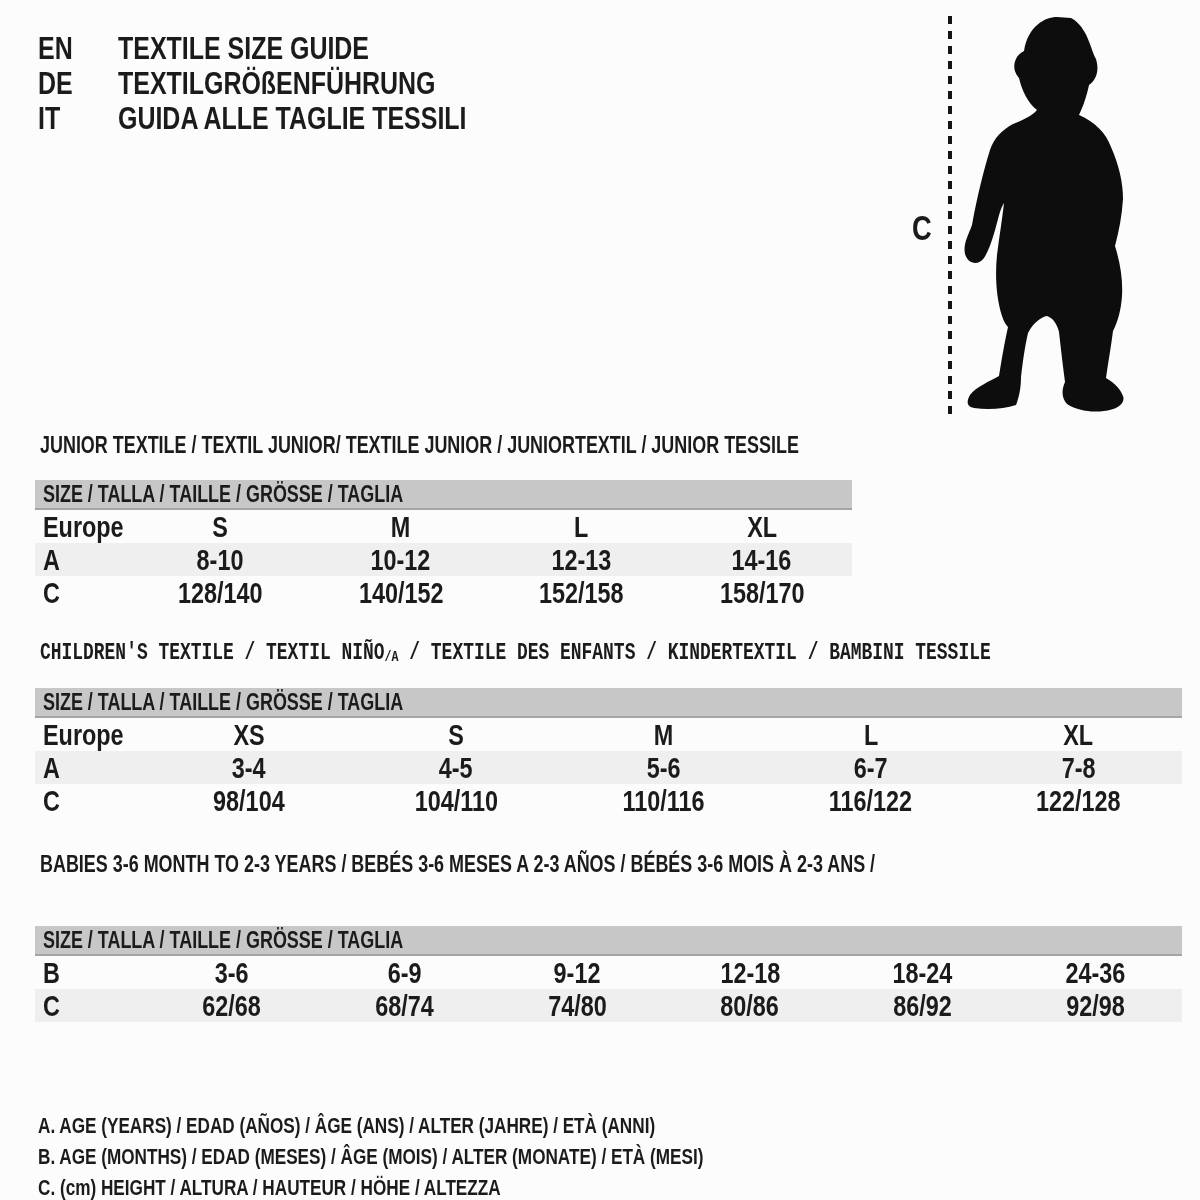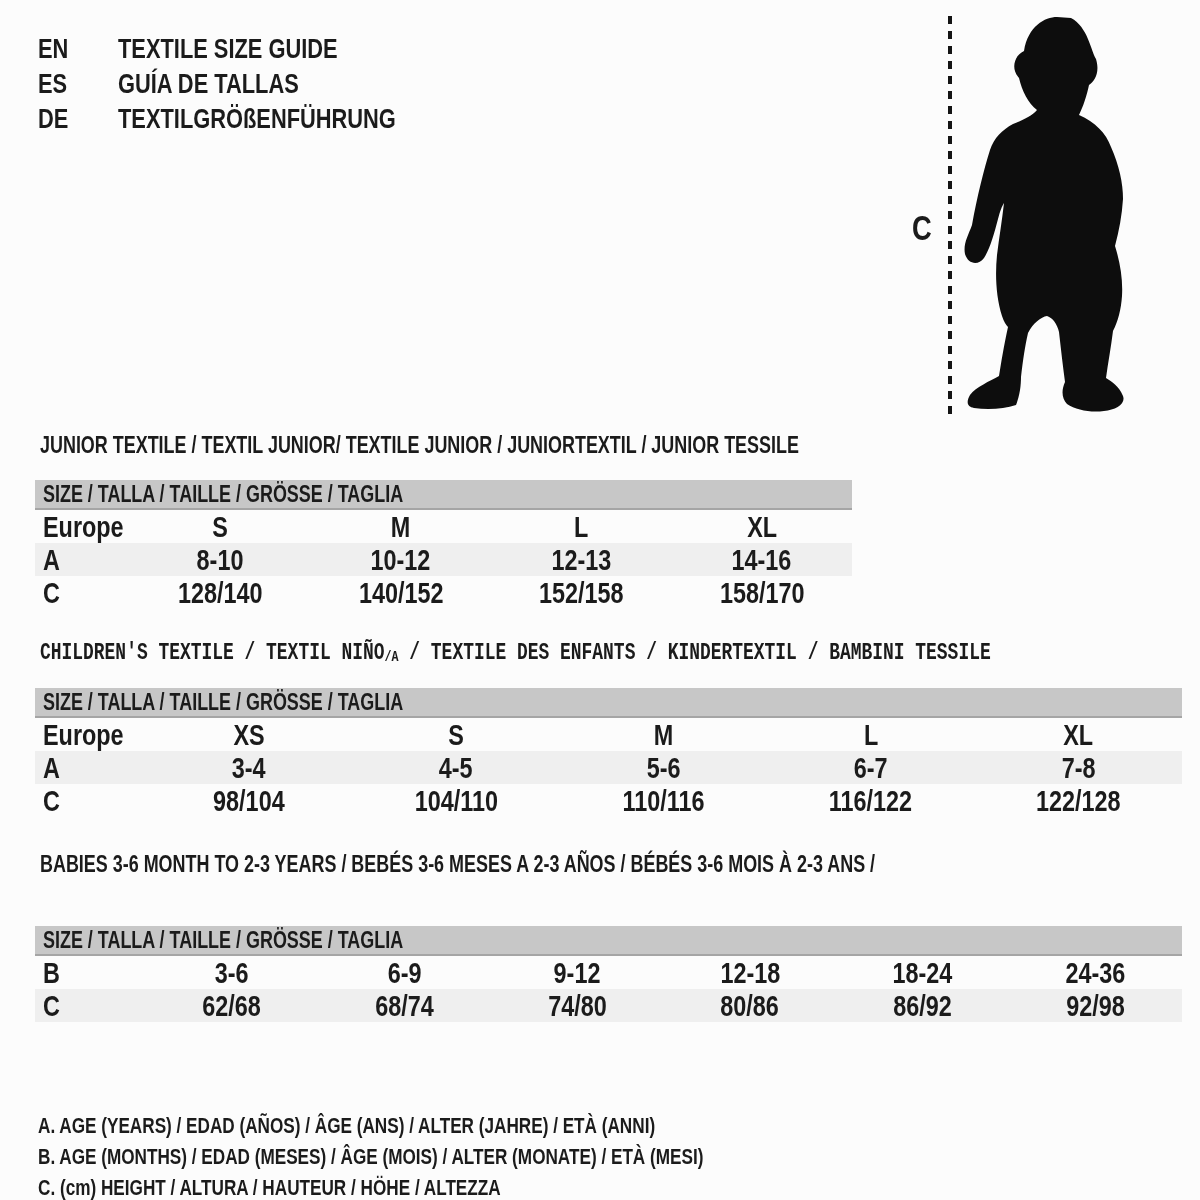--- a/index.html
+++ b/index.html
@@ -18,21 +18,21 @@
     transform:scaleX(0.78);
     transform-origin:0 50%;
     white-space:nowrap;
     font-weight:bold;
     letter-spacing:0;
   }
   .condC { transform-origin:50% 50%; }
 
   
   .lang-list { left:38px; top:31px; }
-  .lang-row { display:flex; height:35px; align-items:center; font-size:28px; }
+  .lang-row { display:flex; height:35px; align-items:center; font-size:32px; }
   .lang-code { width:80px; }
 
   
   .dash-line {
     left:948px; top:16px; width:4px; height:399px;
     background:repeating-linear-gradient(to bottom, #141414 0 8px, transparent 8px 15px);
   }
   .c-label { left:912px; top:210px; font-size:35px; font-weight:bold; line-height:1; }
   .toddler-svg { left:963px; top:15px; }
 
@@ -62,26 +62,26 @@
 </style>
 </head>
 <body>
 
 <div class="abs lang-list">
   <div class="lang-row">
     <span class="lang-code"><span class="cond">EN</span></span>
     <span class="cond">TEXTILE SIZE GUIDE</span>
   </div>
   <div class="lang-row">
-    <span class="lang-code"><span class="cond">ES</span></span>
-    <span class="cond">GUÍA DE TALLAS</span>
-  </div>
-  <div class="lang-row">
     <span class="lang-code"><span class="cond">DE</span></span>
     <span class="cond">TEXTILGRÖßENFÜHRUNG</span>
+  </div>
+  <div class="lang-row">
+    <span class="lang-code"><span class="cond">IT</span></span>
+    <span class="cond">GUIDA ALLE TAGLIE TESSILI</span>
   </div>
 </div>
 
 <div class="abs dash-line"></div>
 <div class="abs c-label"><span class="cond">C</span></div>
 <svg class="abs toddler-svg" width="180" height="402" viewBox="0 0 180 402" xmlns="http://www.w3.org/2000/svg" aria-hidden="true">
   <path fill="#0d0d0d" d="
     M94 2
     C82 2 65 11 61 36
     C52 40 47 53 56 63

